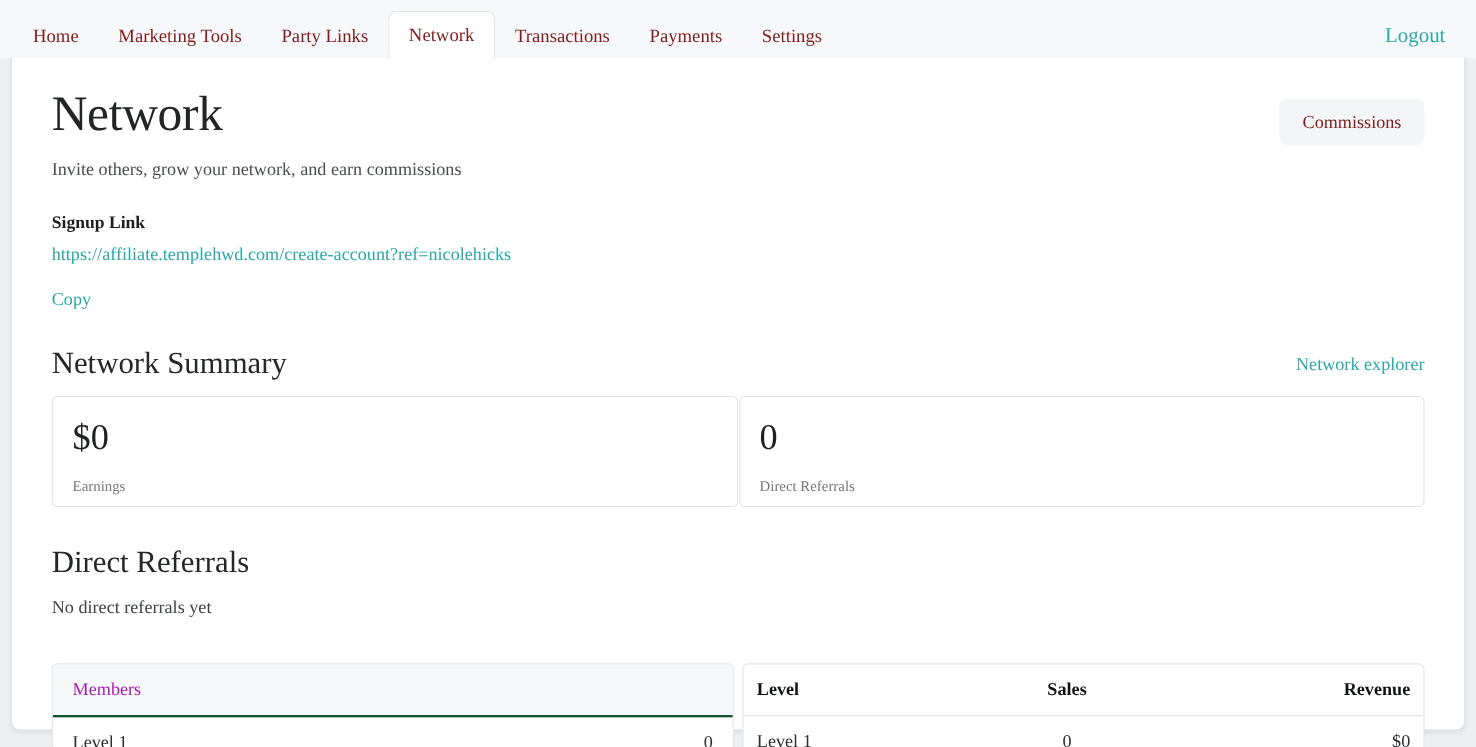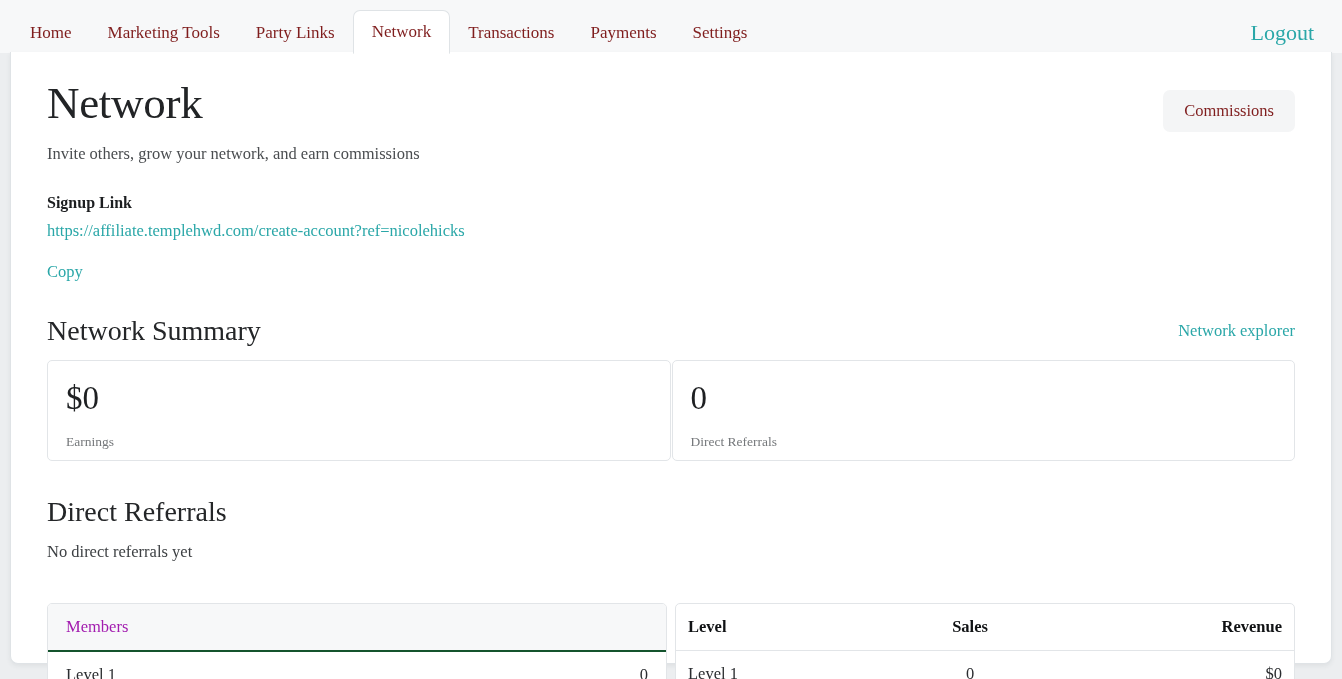--- a/index.html
+++ b/index.html
@@ -53,21 +53,21 @@
     border-bottom: 1px solid #ffffff;
     border-radius: 7px 7px 0 0;
     height: 44px;
     line-height: 42px;
     position: relative;
     z-index: 5;
     margin-bottom: -1px;
   }
   .nav-logout {
     font-family: "Liberation Serif", "DejaVu Serif", serif;
-    font-size: 22px;
+    font-size: 19px;
     color: #2aa7a8;
     height: 40px;
     line-height: 40px;
     text-decoration: none;
     padding-right: 6px;
     cursor: pointer;
   }
 
   
   .panel {

